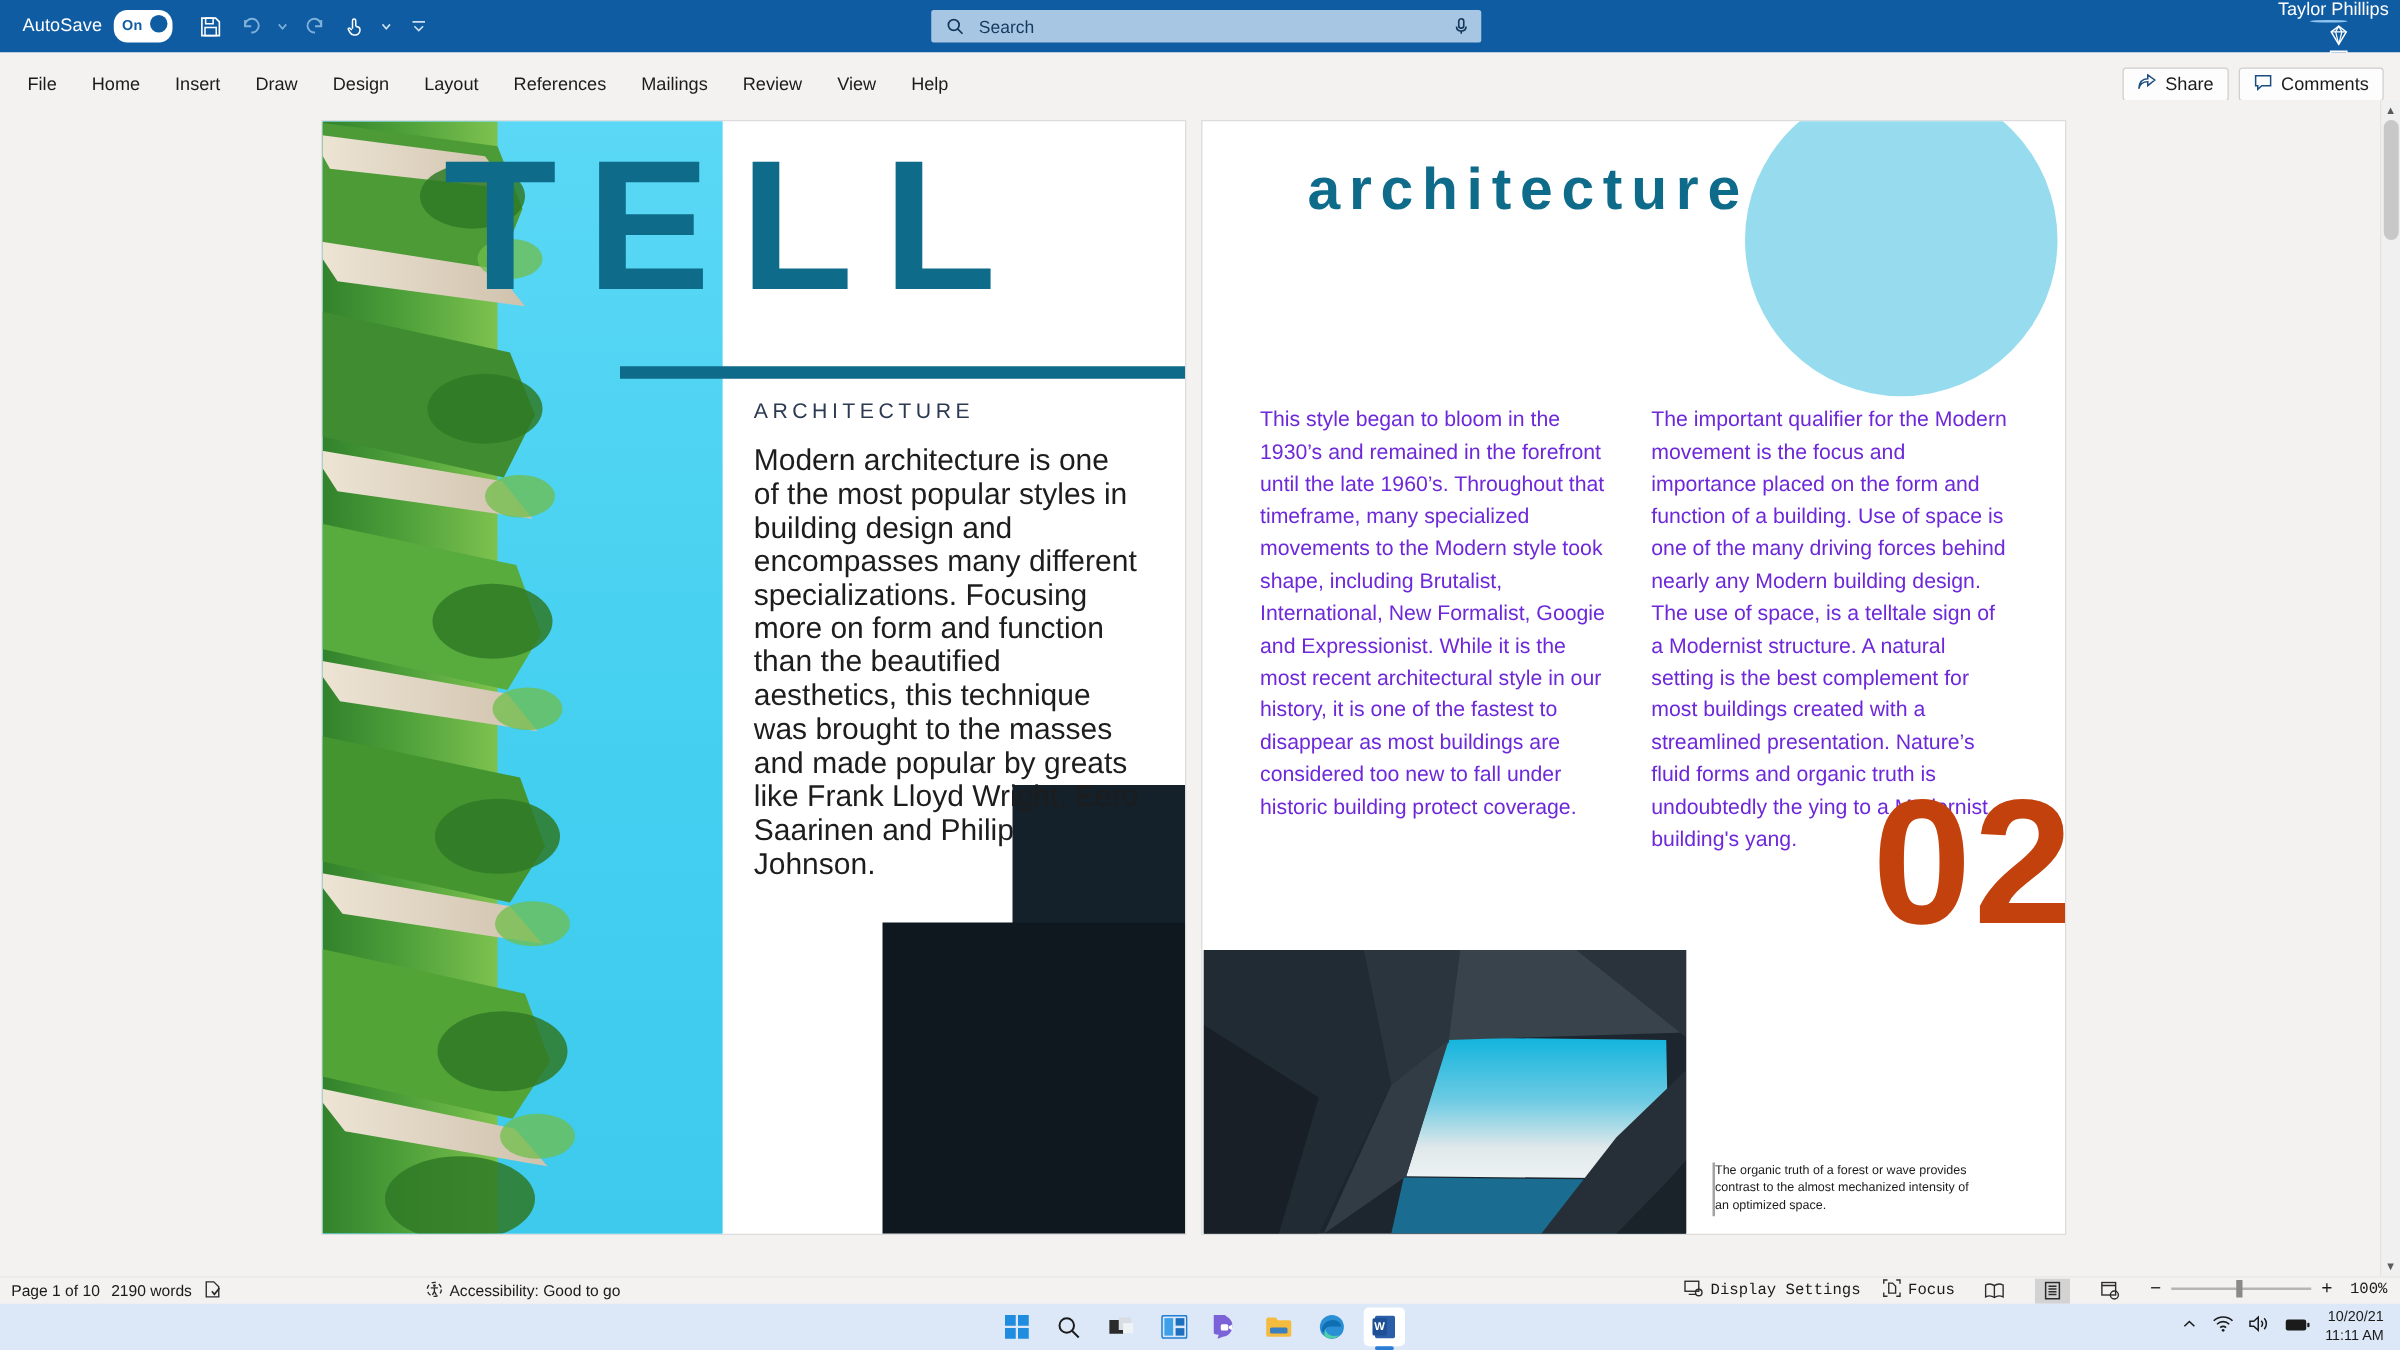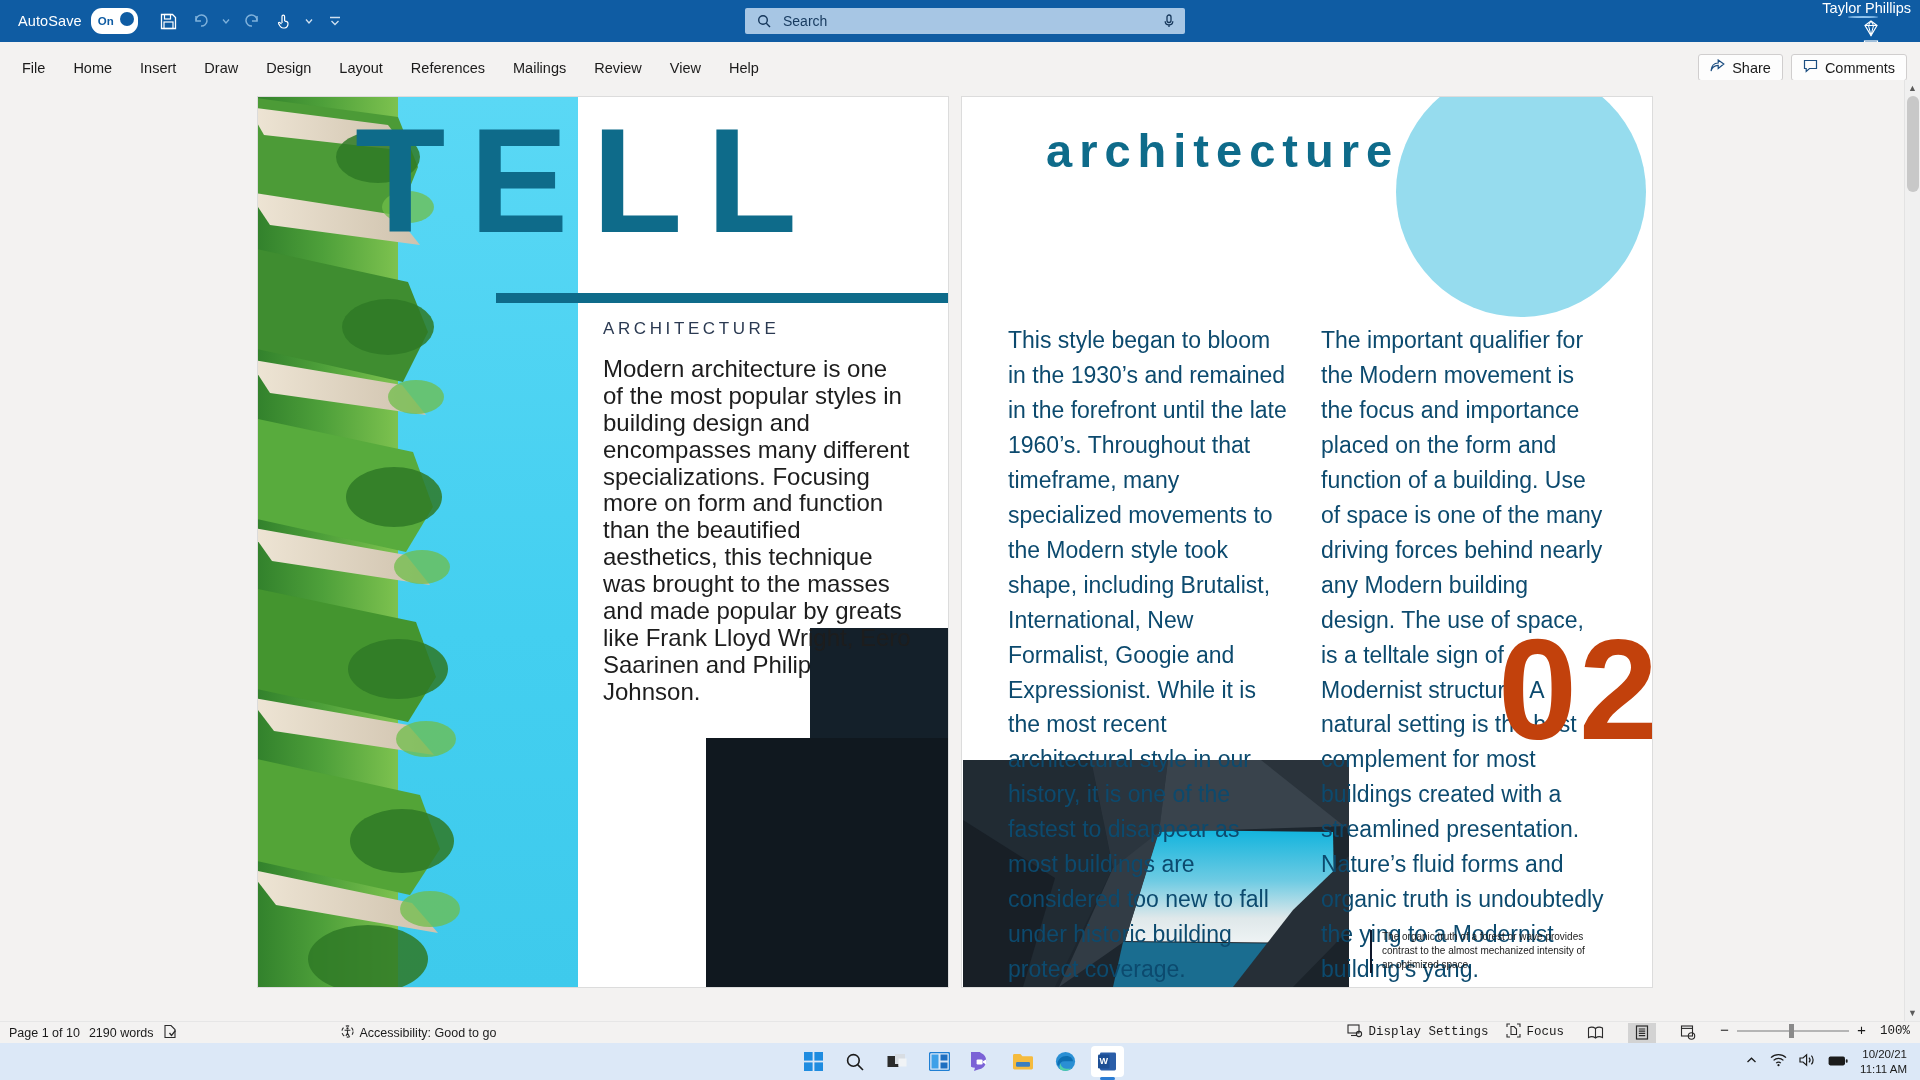--- a/index.html
+++ b/index.html
@@ -176,34 +176,34 @@
   .rp-title {
     position: absolute; left: 46px; top: 24px; z-index: 3;
     color: #0e6b8a; font-weight: bold; font-size: 47px; letter-spacing: 7px;
     line-height: 1.28;
   }
   .rp-title .l2 { margin-left: 38px; }
   .cols {
     position: absolute; left: 46px; top: 226px; width: 598px;
     display: flex; gap: 28px; z-index: 3;
   }
-  .col { width: 285px; font-size: 23px; line-height: 1.52; color: #0c4a6e; }
+  .col { width: 285px; font-size: 17px; line-height: 1.52; color: #6d28d9; }
 
   .dark-photo {
     position: absolute; left: 1px; top: 663px; width: 386px; height: 227px;
     background: #1b242c; overflow: hidden;
   }
   .num02 {
     position: absolute; right: -8px; top: 522px;
     font-size: 142px; font-weight: bold; color: #c2410c;
     letter-spacing: 2px; line-height: 1; z-index: 3;
   }
   .caption {
     position: absolute; left: 408px; top: 833px; width: 215px;
-    border-left: 2px solid #0f172a; padding-left: 10px; z-index: 4;
+    border-left: 2px solid #a3a3a3; padding-left: 0; z-index: 4;
   }
   .caption p { font-size: 10px; line-height: 1.42; color: #1b1b1b; }
 
   
   .vscroll {
     position: absolute; right: 0; top: 80px; bottom: 59px; width: 16px;
     background: #f0f0f0; border-left: 1px solid #e3e3e3;
   }
   .vscroll .arrow {
     height: 16px; display:flex; align-items:center; justify-content:center;

